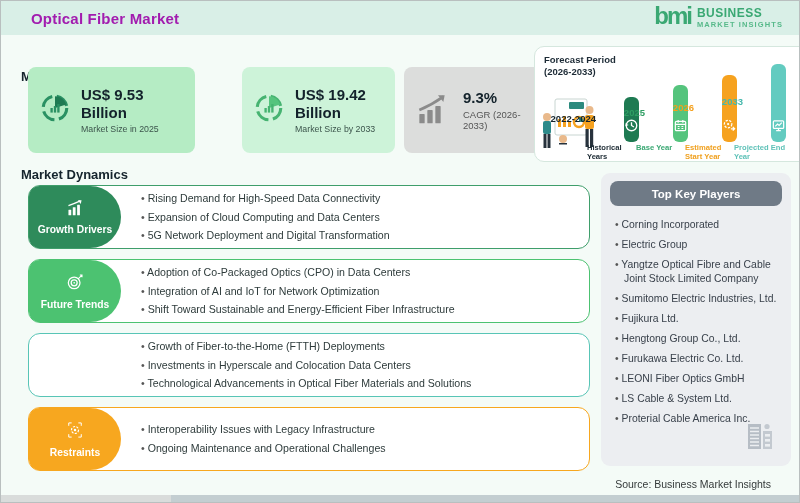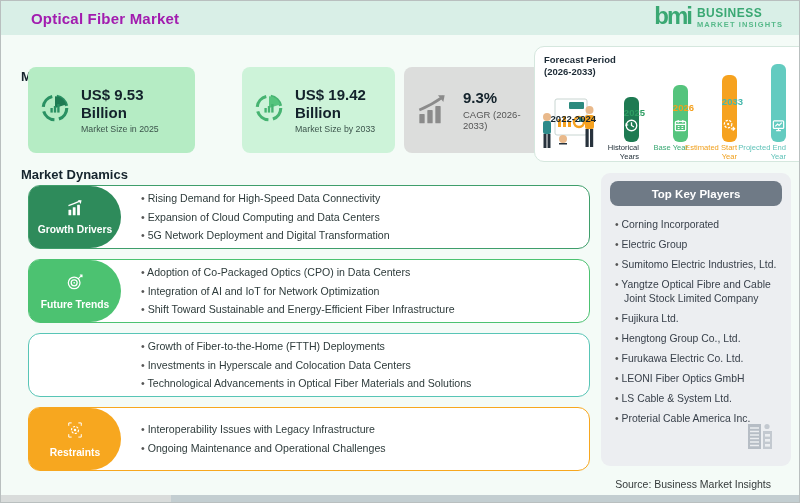--- a/index.html
+++ b/index.html
@@ -31,21 +31,21 @@
   .card-cap { font-size:8.8px; color:#3c554c; margin-top:3px; }
   .c3 .card-cap { color:#555; font-size:9.5px; }
 
   
   .panel { position:absolute; left:533px; top:45px; width:288px; height:116px; background:#fff; border:1px solid #d5e7de; border-radius:10px; }
   .panel-title { position:absolute; left:9px; top:7px; font-size:9.5px; font-weight:bold; color:#1d2b36; line-height:1.25; }
   .bars { position:absolute; left:64px; bottom:19px; display:flex; align-items:flex-end; gap:9px; }
   .barcol { position:relative; width:40px; display:flex; align-items:center; justify-content:flex-end;gap:28px; }
   .bar { width:40px; border-radius:6px; display:flex; align-items:flex-end; justify-content:center; padding-bottom:5px; }
   .bar-year { font-size:9.5px; font-weight:bold; margin-bottom:3px; white-space:nowrap; }
-  .bar-label { position:absolute; top:100%; margin-top:2px; font-size:7.6px; font-weight:normal; text-align:right; line-height:1.15; width:52px; }
+  .bar-label { position:absolute; top:100%; margin-top:2px; font-size:7.6px; font-weight:bold; text-align:left; line-height:1.15; width:52px; }
   .b1 .bar { height:45px; background:#1e7a52; } .b1 .bar-year { color:#15242d; } .b1 .bar-label { color:#1c2a33; }
   .b2 .bar { height:57px; background:#55c47d; } .b2 .bar-year { color:#2f9e63; } .b2 .bar-label { color:#3aa873; }
   .b3 .bar { height:67px; background:#f6a21f; } .b3 .bar-year { color:#f5a01c; } .b3 .bar-label { color:#f0a01e; }
   .b4 .bar { height:78px; background:#63cbc0; } .b4 .bar-year { color:#45b8ac; } .b4 .bar-label { color:#5fc2b8; }
   .illus { position:absolute; left:4px; bottom:4px; }
 
   
   .row { position:absolute; left:27px; width:562px; height:64px; background:#fff; border-radius:12px; }
   .row .pill { position:absolute; left:0; top:0; height:100%; width:92px; border-radius:11px 32px 32px 11px; display:flex; flex-direction:column; align-items:center; justify-content:center; gap:3px; }
   .pill-label { color:#fff; font-weight:bold; font-size:10.3px; }
@@ -276,22 +276,22 @@
     </div>
   </div>
 
   <div class="sidebar">
     <div class="sidebar-head">
       <span>Top Key Players</span>
     </div>
     <div class="players">
       <div class="player">Corning Incorporated</div>
       <div class="player">Electric Group</div>
+      <div class="player">Yangtze Optical Fibre and Cable Joint Stock Limited Company</div>
       <div class="player">Sumitomo Electric Industries, Ltd.</div>
-      <div class="player">Yangtze Optical Fibre and Cable Joint Stock Limited Company</div>
       <div class="player">Fujikura Ltd.</div>
       <div class="player">Hengtong Group Co., Ltd.</div>
       <div class="player">Furukawa Electric Co. Ltd.</div>
       <div class="player">LEONI Fiber Optics GmbH</div>
       <div class="player">LS Cable &amp; System Ltd.</div>
       <div class="player">Proterial Cable America Inc.</div>
     </div>
     <span class="bldg">
       <svg width="36" height="32" viewBox="0 0 36 32">
           <rect x="5" y="4" width="13" height="25" fill="#b6bdc5"></rect>

